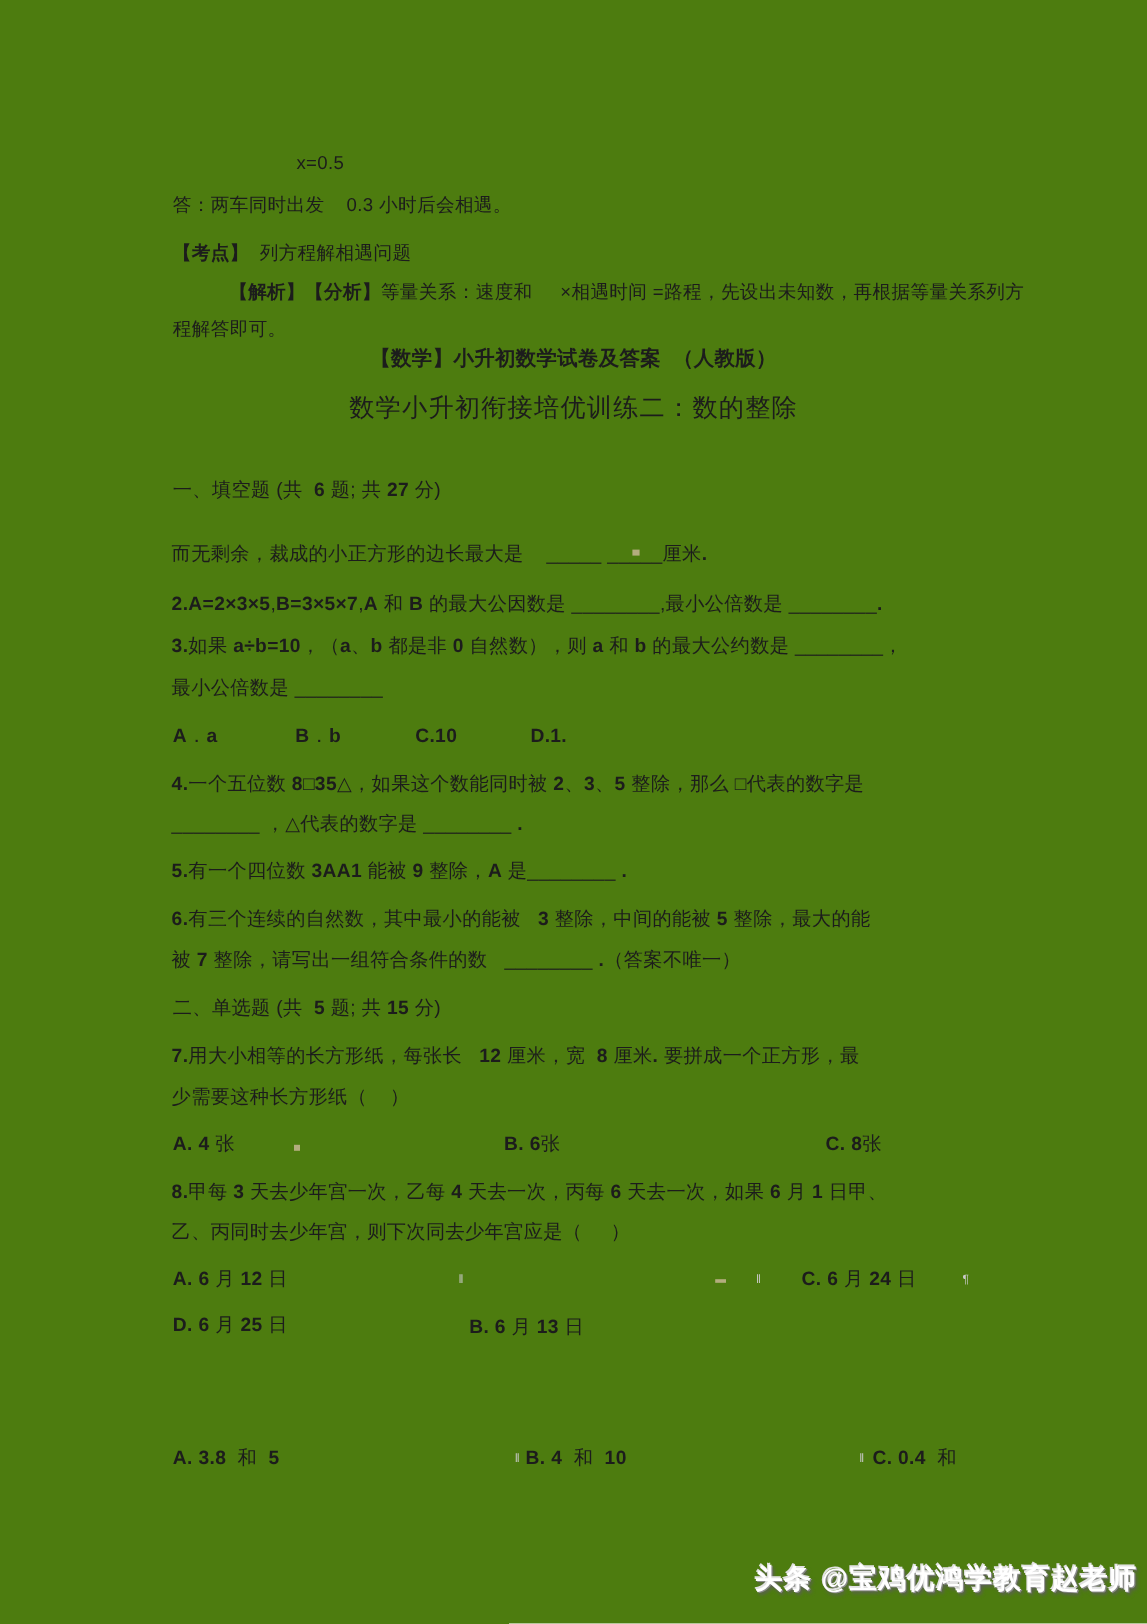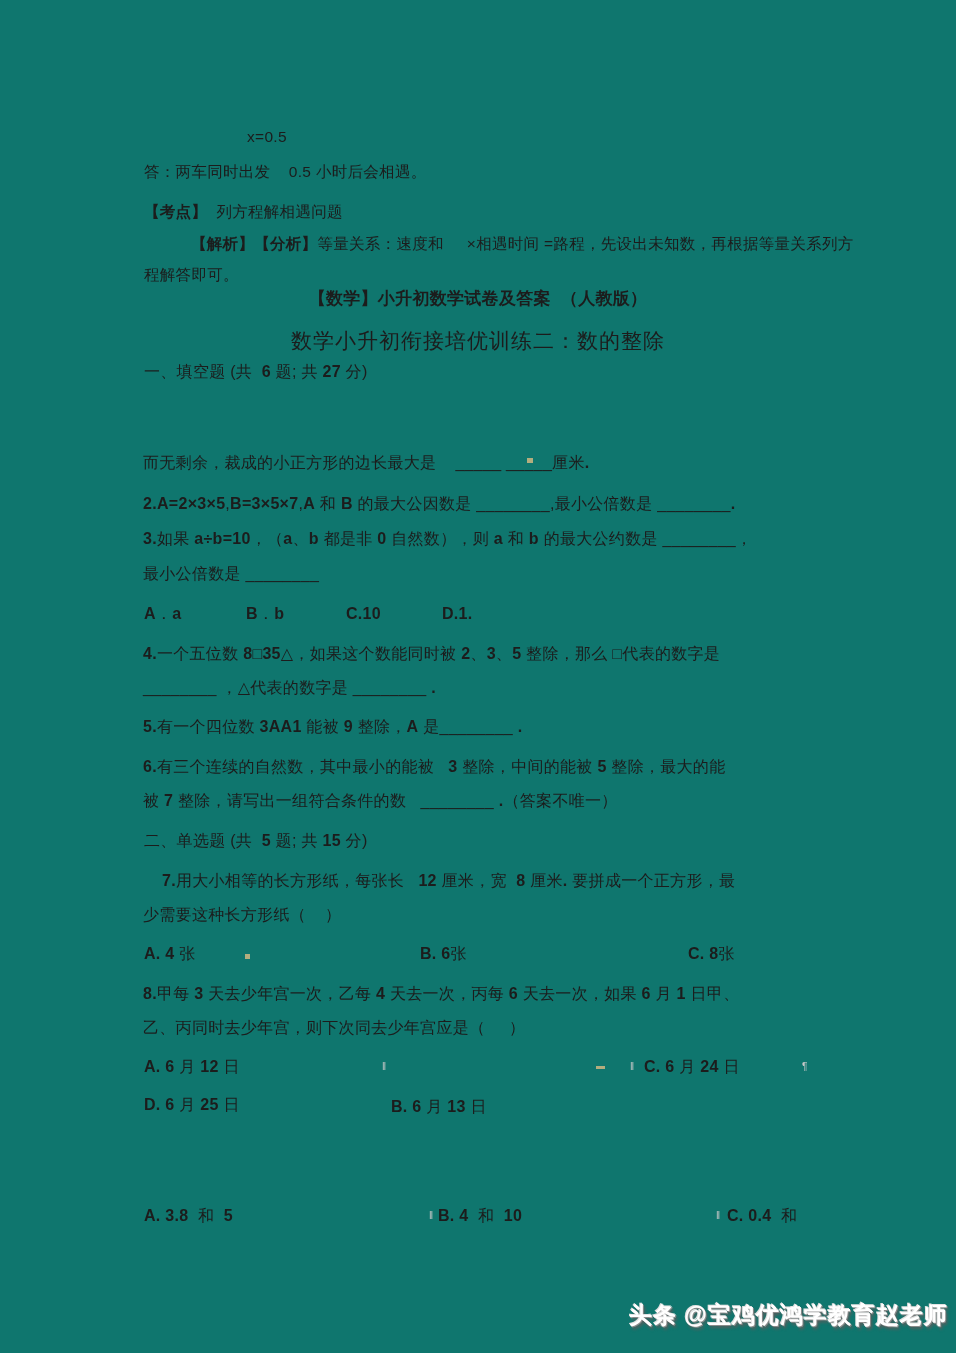--- a/index.html
+++ b/index.html
@@ -1,20 +1,20 @@
 <!DOCTYPE html>
 <html><head>
 <meta charset="utf-8">
 <style>
   html, body { margin: 0; padding: 0; background: #ffffff; }
   .page {
     position: relative;
     width: 956px;
     height: 1353px;
-    background: #0f766e;
+    background: #4d7c0f;
     font-family: "Liberation Sans", "DejaVu Sans", sans-serif;
     color: #1c1c1c;
     overflow: hidden;
   }
   .line {
     position: absolute;
     white-space: pre;
     font-size: 16px;
     line-height: 22px;
     letter-spacing: 0.3px;
@@ -46,29 +46,29 @@
     white-space: pre;
     text-shadow: -1px -1px 0 #e2e2e2, 1px 1px 0 #8a8a8a, 2px 3px 3px #5c5c5c;
   }
 </style>
 </head>
 <body>
 
 <div class="page">
 
   <div class="line small-top" style="left:247px; top:126px;">x=0.5</div>
-  <div class="line small-top" style="left:144px; top:161px;">答：两车同时出发    0.5 小时后会相遇。</div>
+  <div class="line small-top" style="left:144px; top:161px;">答：两车同时出发    0.3 小时后会相遇。</div>
   <div class="line small-top fmt-bracket-bold" style="left:144px; top:201px;"><b>【考点】</b>  列方程解相遇问题</div>
   <div class="line small-top fmt-bracket-bold" style="left:144px; top:233px;margin-left:47px;"><b>【解析】</b><b>【分析】</b>等量关系：速度和     ×相遇时间 =路程，先设出未知数，再根据等量关系列方</div>
   <div class="line small-top" style="left:144px; top:264px;">程解答即可。</div>
 
   <div class="line center title-main" style="top:288px;">【数学】小升初数学试卷及答案  （人教版）</div>
   <div class="line center title-sub" style="top:330px;">数学小升初衔接培优训练二：数的整除</div>
 
-  <div class="line fmt-ascii-bold" style="left:144px; top:361px;">一、填空题 (共  <b>6</b> 题; 共 <b>27</b> 分)</div>
+  <div class="line fmt-ascii-bold" style="left:144px; top:398px;">一、填空题 (共  <b>6</b> 题; 共 <b>27</b> 分)</div>
 
   <div class="line fmt-ascii-bold" style="left:143px; top:452px;">而无剩余，裁成的小正方形的边长最大是    _____ _____厘米<b>.</b></div>
   <div class="artifact-dot" style="left:527px; top:458px; width:6px; height:5px;"></div>
 
   <div class="line fmt-ascii-bold" style="left:143px; top:493px;"><b>2.A=2×3×5</b>,<b>B=3×5×7</b>,<b>A</b> 和 <b>B</b> 的最大公因数是 ________,最小公倍数是 ________<b>.</b></div>
 
   <div class="line fmt-ascii-bold" style="left:143px; top:528px;"><b>3.</b>如果 <b>a÷b=10</b>，（<b>a</b>、<b>b</b> 都是非 <b>0</b> 自然数），则 <b>a</b> 和 <b>b</b> 的最大公约数是 ________，</div>
   <div class="line fmt-ascii-bold" style="left:143px; top:563px;">最小公倍数是 ________</div>
   <div class="line fmt-ascii-bold" style="left:144px; top:603px;"><b>A</b>．<b>a</b></div>
   <div class="line fmt-ascii-bold" style="left:246px; top:603px;"><b>B</b>．<b>b</b></div>
@@ -78,35 +78,35 @@
   <div class="line fmt-ascii-bold" style="left:143px; top:643px;"><b>4.</b>一个五位数 <b>8</b>□<b>35</b>△，如果这个数能同时被 <b>2</b>、<b>3</b>、<b>5</b> 整除，那么 □代表的数字是</div>
   <div class="line fmt-ascii-bold" style="left:143px; top:677px;">________ ，△代表的数字是 ________ <b>.</b></div>
 
   <div class="line fmt-ascii-bold" style="left:143px; top:716px;"><b>5.</b>有一个四位数 <b>3AA1</b> 能被 <b>9</b> 整除，<b>A</b> 是________ <b>.</b></div>
 
   <div class="line fmt-ascii-bold" style="left:143px; top:756px;"><b>6.</b>有三个连续的自然数，其中最小的能被   <b>3</b> 整除，中间的能被 <b>5</b> 整除，最大的能</div>
   <div class="line fmt-ascii-bold" style="left:143px; top:790px;">被 <b>7</b> 整除，请写出一组符合条件的数   ________ <b>.</b>（答案不唯一）</div>
 
   <div class="line fmt-ascii-bold" style="left:144px; top:830px;">二、单选题 (共  <b>5</b> 题; 共 <b>15</b> 分)</div>
 
-  <div class="line fmt-ascii-bold" style="left:143px; top:870px;margin-left:19px;"><b>7.</b>用大小相等的长方形纸，每张长   <b>12</b> 厘米，宽  <b>8</b> 厘米<b>.</b> 要拼成一个正方形，最</div>
+  <div class="line fmt-ascii-bold" style="left:143px; top:870px;"><b>7.</b>用大小相等的长方形纸，每张长   <b>12</b> 厘米，宽  <b>8</b> 厘米<b>.</b> 要拼成一个正方形，最</div>
   <div class="line fmt-ascii-bold" style="left:143px; top:904px;">少需要这种长方形纸（    ）</div>
   <div class="line fmt-ascii-bold" style="left:144px; top:943px;"><b>A.</b> <b>4</b> 张</div>
   <div class="artifact-dot" style="left:245px; top:954px; width:5px; height:5px;"></div>
   <div class="line fmt-ascii-bold" style="left:420px; top:943px;"><b>B.</b> <b>6</b>张</div>
   <div class="line fmt-ascii-bold" style="left:688px; top:943px;"><b>C.</b> <b>8</b>张</div>
 
   <div class="line fmt-ascii-bold" style="left:143px; top:983px;"><b>8.</b>甲每 <b>3</b> 天去少年宫一次，乙每 <b>4</b> 天去一次，丙每 <b>6</b> 天去一次，如果 <b>6</b> 月 <b>1</b> 日甲、</div>
   <div class="line fmt-ascii-bold" style="left:143px; top:1017px;">乙、丙同时去少年宫，则下次同去少年宫应是（     ）</div>
   <div class="line fmt-ascii-bold" style="left:144px; top:1056px;"><b>A.</b> <b>6</b> 月 <b>12</b> 日</div>
   <div class="artifact-mark" style="left:382px; top:1062px;">‖</div>
   <div class="line fmt-ascii-bold" style="left:391px; top:1096px;"><b>B.</b> <b>6</b> 月 <b>13</b> 日</div>
   <div class="artifact-dot" style="left:596px; top:1066px; width:9px; height:3px;"></div>
   <div class="artifact-mark" style="left:630px; top:1062px;">‖</div>
-  <div class="line fmt-ascii-bold" style="left:644px; top:1056px;"><b>C.</b> <b>6</b> 月 <b>24</b> 日</div>
+  <div class="line fmt-ascii-bold" style="left:668px; top:1056px;"><b>C.</b> <b>6</b> 月 <b>24</b> 日</div>
   <div class="artifact-mark" style="left:802px; top:1062px;">¶</div>
   <div class="line fmt-ascii-bold" style="left:144px; top:1094px;"><b>D.</b> <b>6</b> 月 <b>25</b> 日</div>
 
   <div class="line fmt-ascii-bold" style="left:144px; top:1205px;"><b>A.</b> <b>3.8</b>  和  <b>5</b></div>
   <div class="artifact-mark" style="left:429px; top:1211px;">‖</div>
   <div class="line fmt-ascii-bold" style="left:438px; top:1205px;"><b>B.</b> <b>4</b>  和  <b>10</b></div>
   <div class="artifact-mark" style="left:716px; top:1211px;">‖</div>
   <div class="line fmt-ascii-bold" style="left:727px; top:1205px;"><b>C.</b> <b>0.4</b>  和</div>
 
   <div class="watermark">头条 @宝鸡优鸿学教育赵老师</div>

